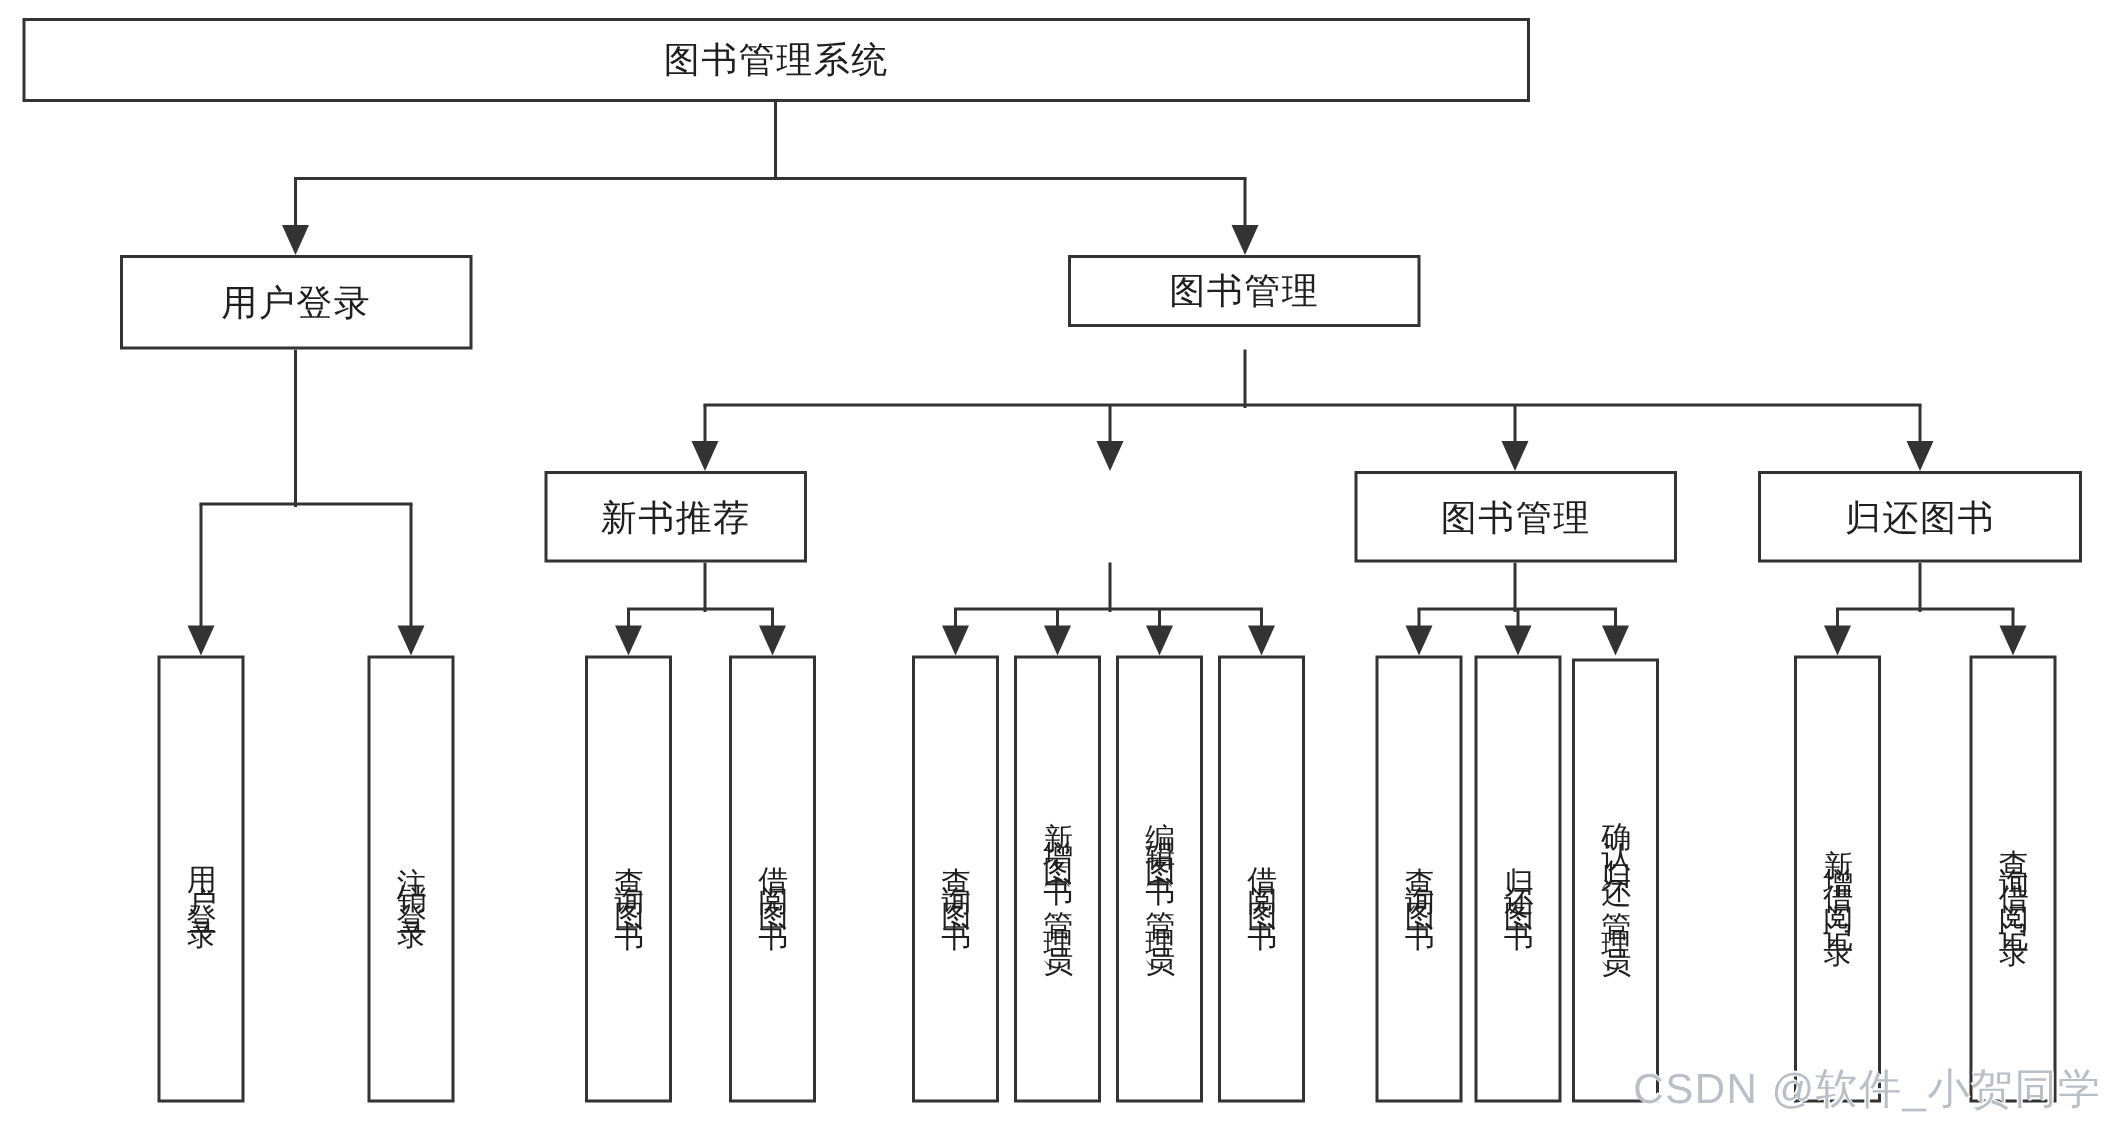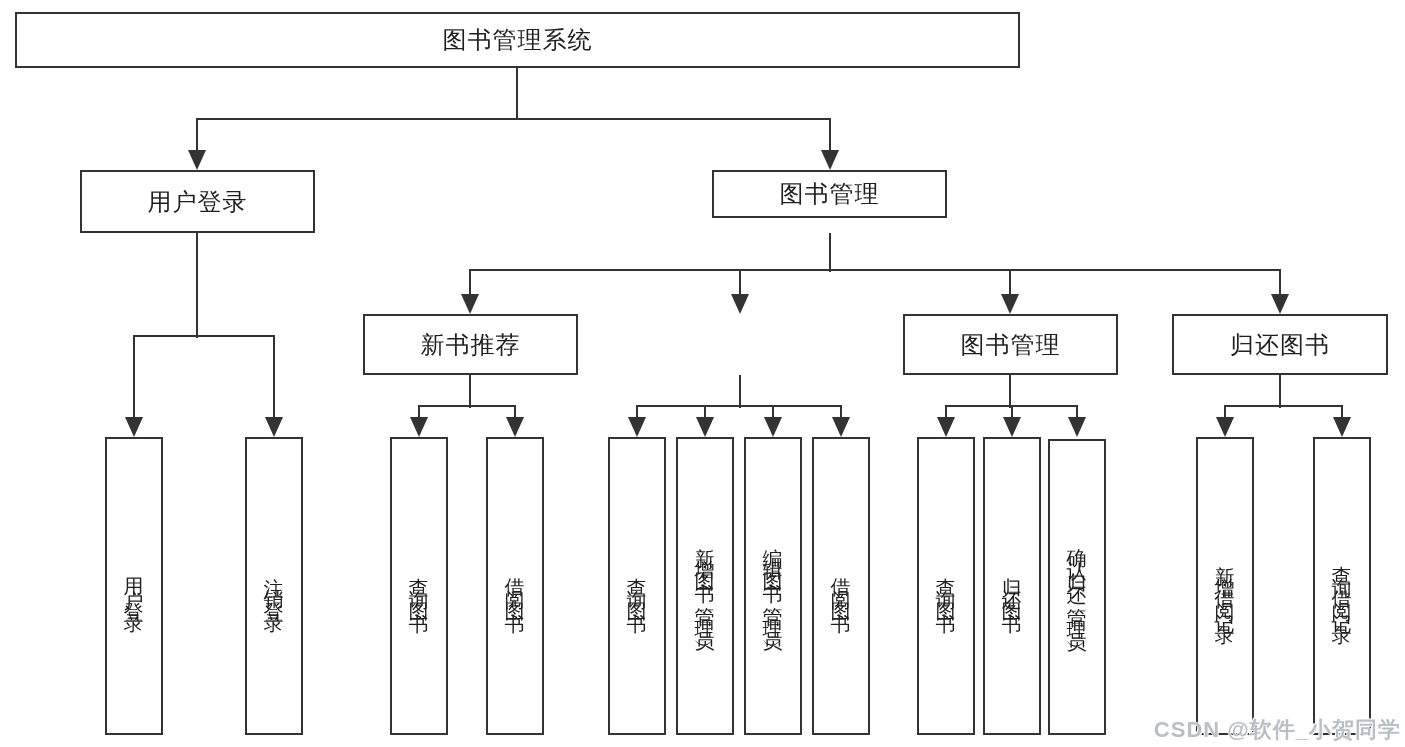--- a/index.html
+++ b/index.html
@@ -49,46 +49,45 @@
     height: 0;
     border-left: 9px solid transparent;
     border-right: 9px solid transparent;
     border-top: 20px solid #333333;
     z-index: 1;
   }
   #watermark {
     position: absolute;
     right: 4px;
     bottom: 2px;
-    font-size: 22px;
+    font-size: 28px;
     color: #b9bfc7;
     text-shadow: 1px 1px 0 #ffffff, -1px -1px 0 #ffffff;
     letter-spacing: 1px;
     z-index: 5;
     white-space: nowrap;
-    font-weight: bold;
   }
 </style>
 </head>
 <body>
 
 <div id="canvas">
 
   <div class="node h-box" style="left:15px;top:12px;width:1005px;height:56px">
     <span class="lbl">图书管理系统</span>
   </div>
 
   <div class="node h-box" style="left:80px;top:170px;width:235px;height:63px">
     <span class="lbl">用户登录</span>
   </div>
   <div class="node h-box" style="left:712px;top:170px;width:235px;height:48px">
     <span class="lbl">图书管理</span>
   </div>
 
-  <div class="node h-box" style="left:363px;top:314px;width:215px;height:61px">
+  <div class="node h-box" style="left:363px;top:314px;width:175px;height:61px">
     <span class="lbl">新书推荐</span>
   </div>
   <div class="node h-box" style="left:903px;top:314px;width:215px;height:61px">
     <span class="lbl">图书管理</span>
   </div>
   <div class="node h-box" style="left:1172px;top:314px;width:216px;height:61px">
     <span class="lbl">归还图书</span>
   </div>
 
   <div class="node v-box" style="left:105px;top:437px;width:58px;height:298px">

